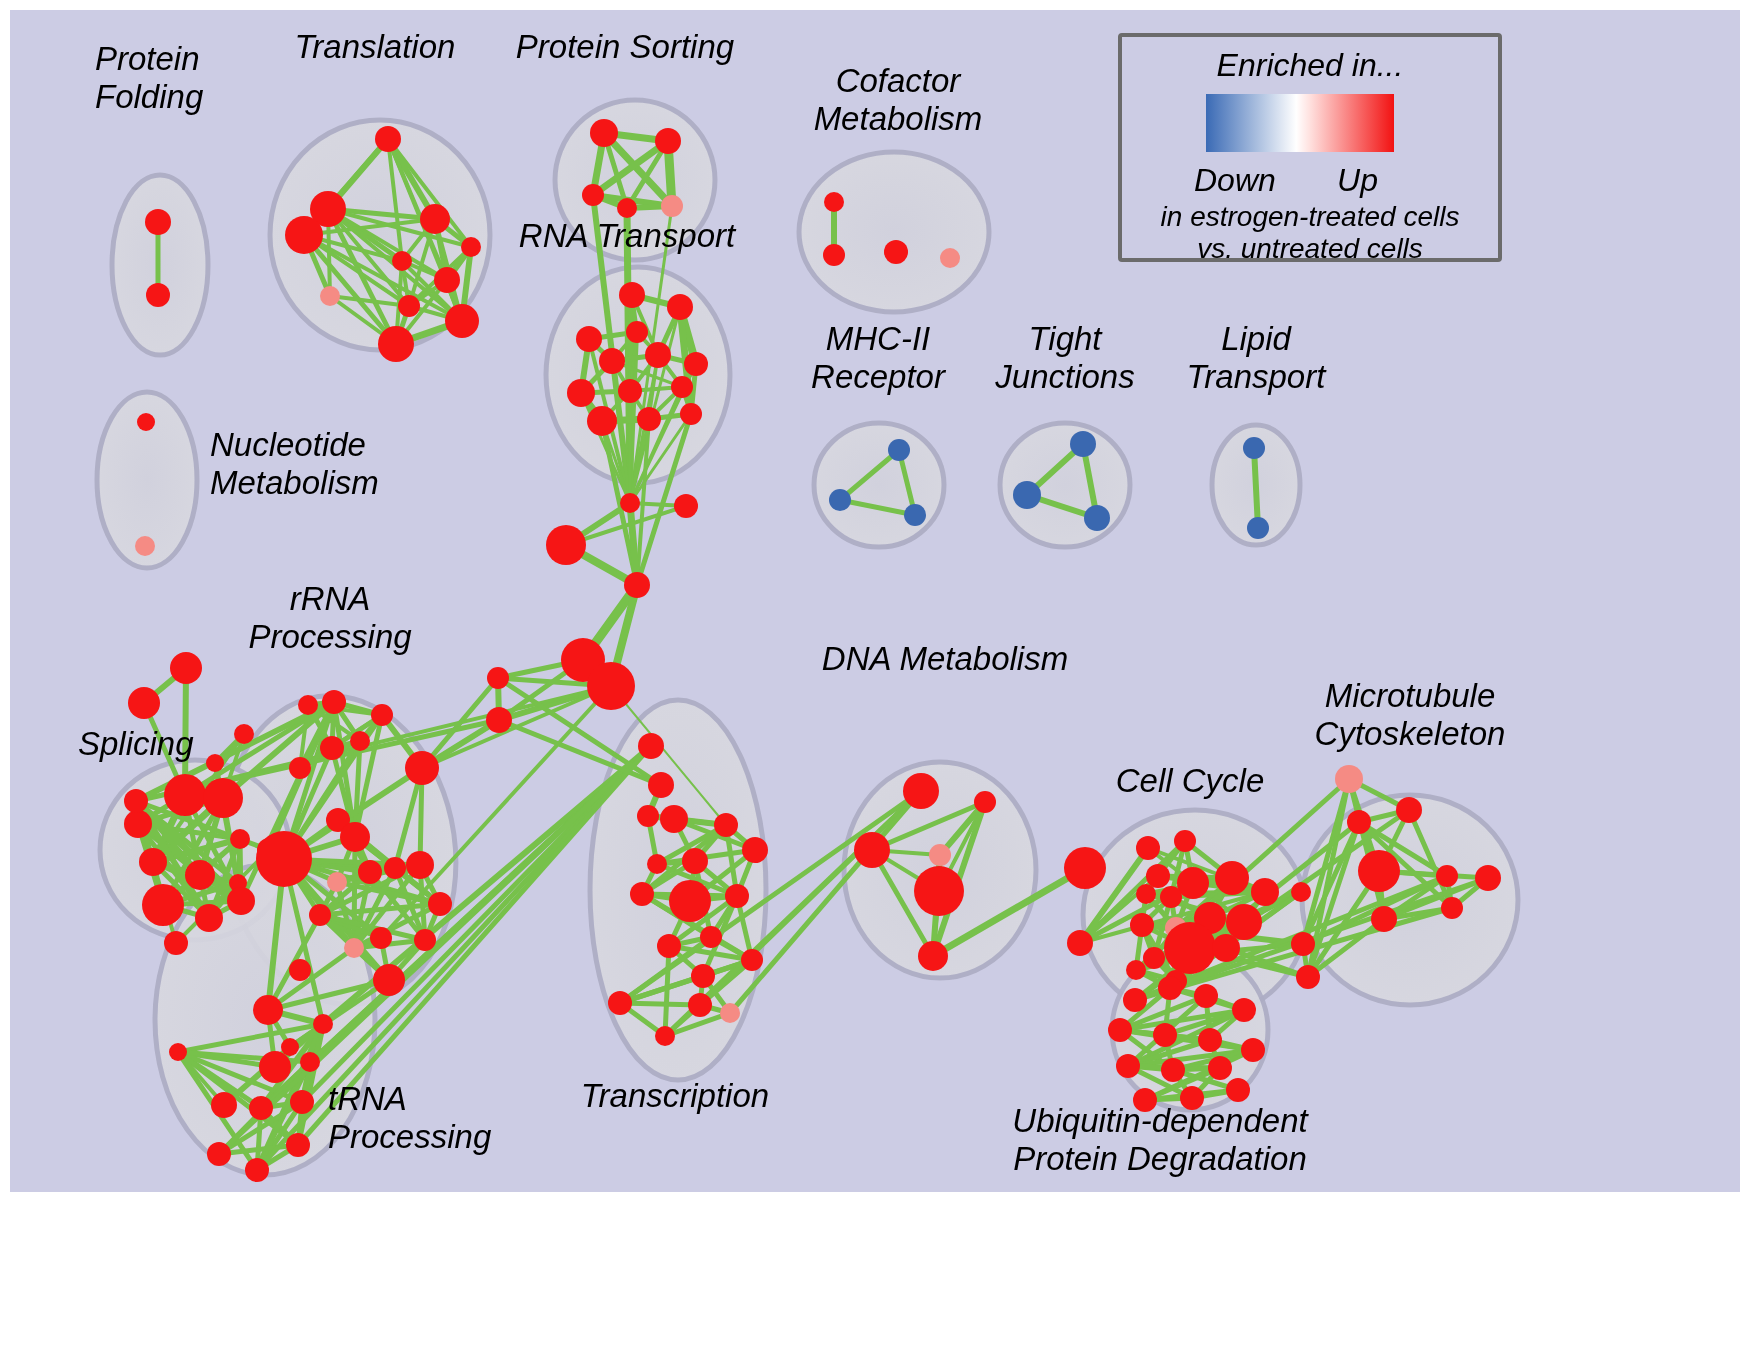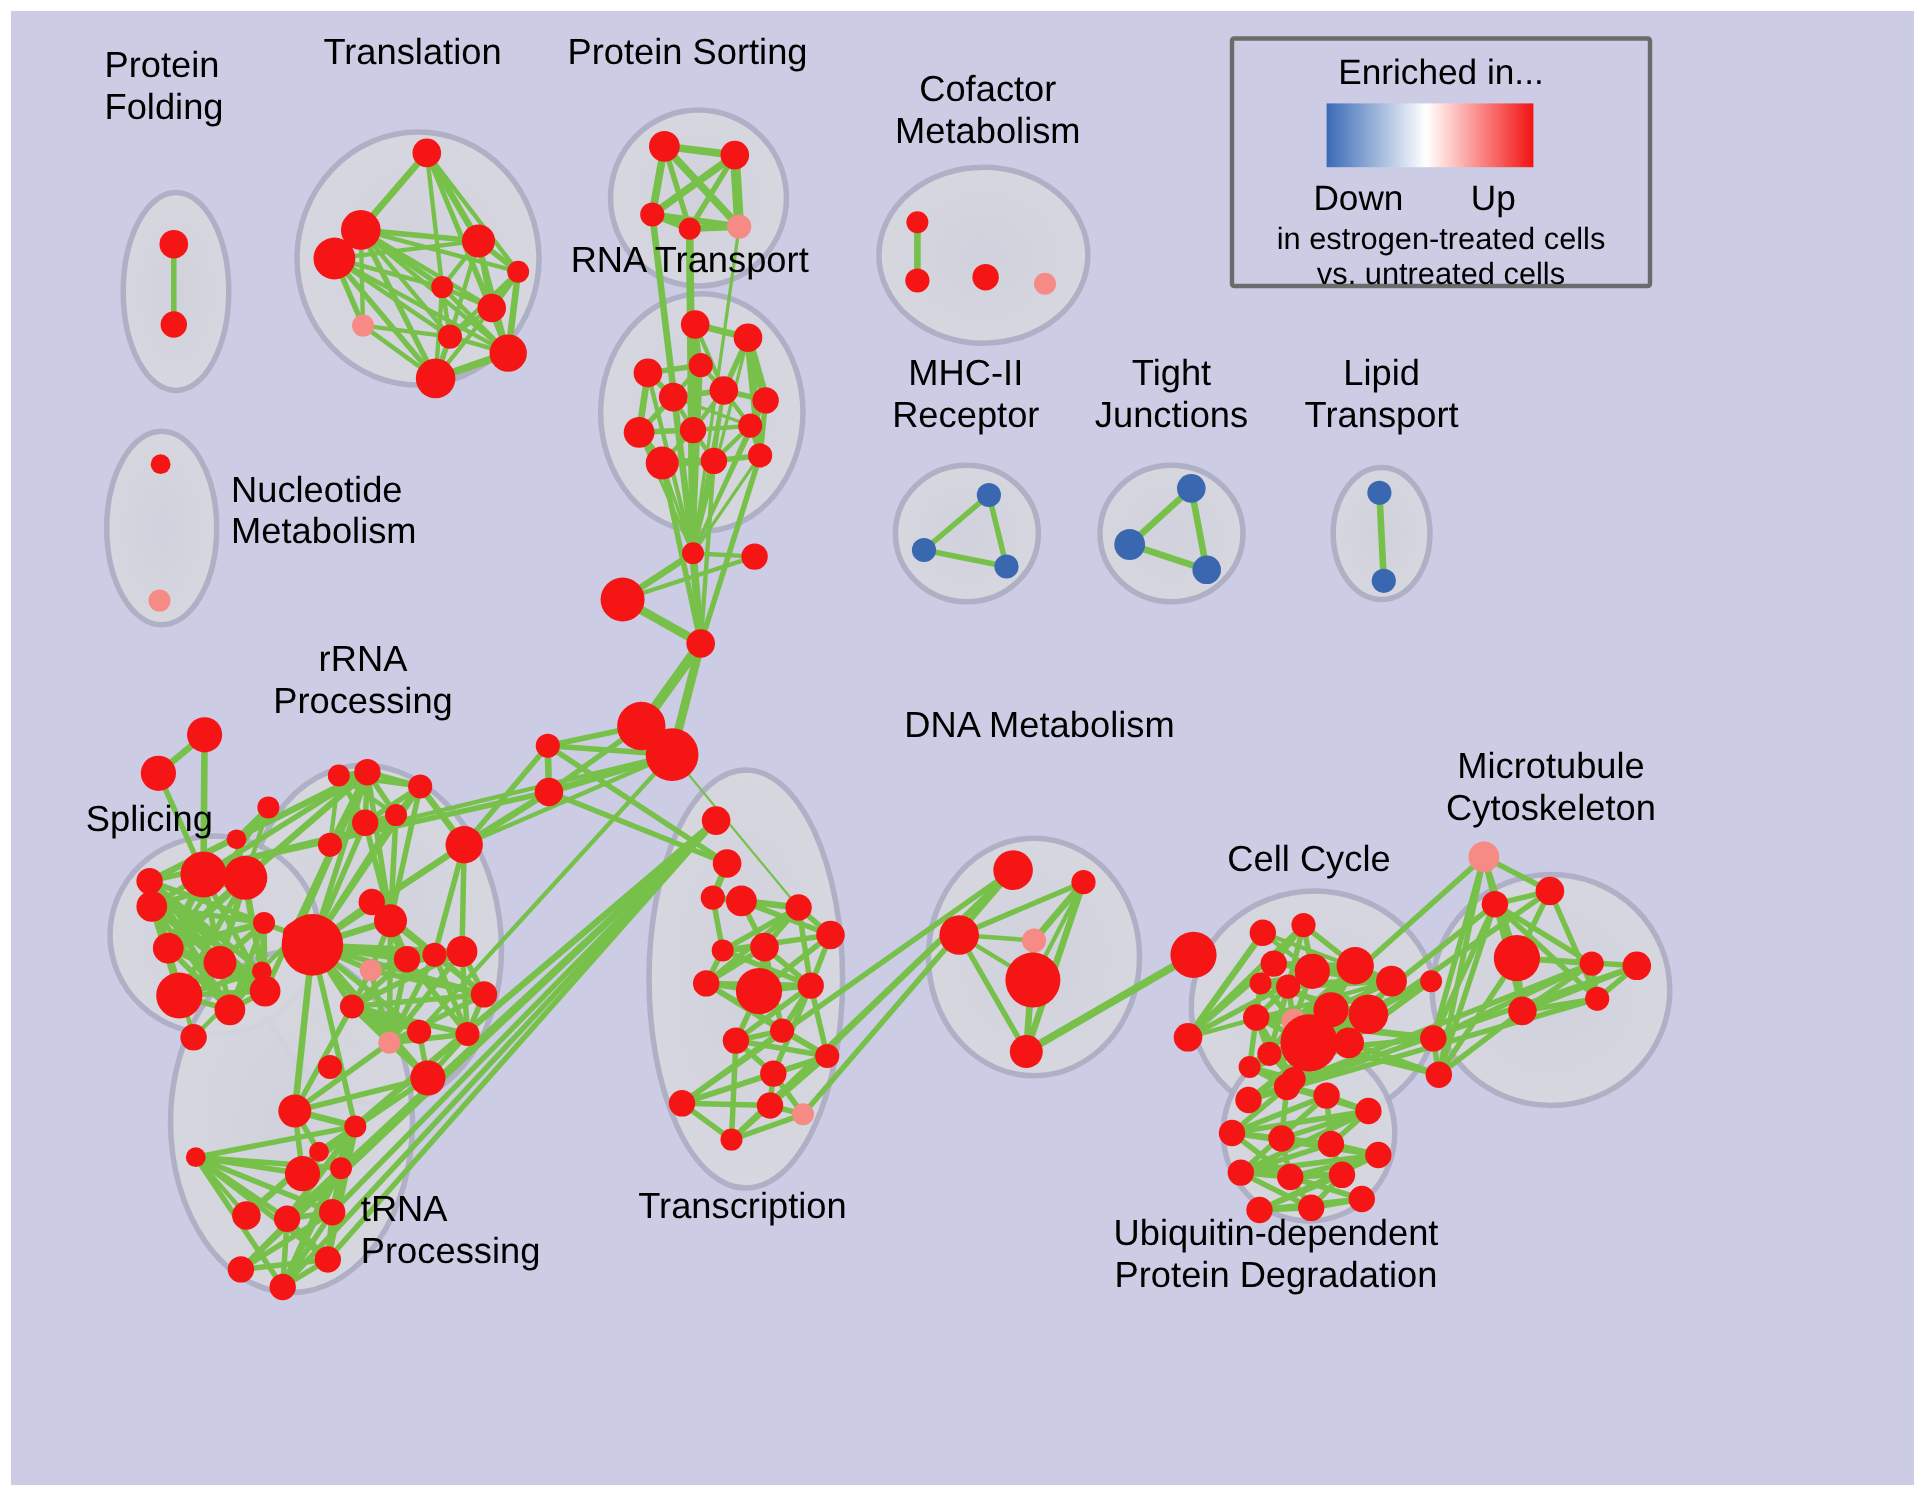--- a/index.html
+++ b/index.html
@@ -1,17 +1,17 @@
 <!DOCTYPE html>
 <html><head>
 <meta charset="utf-8">
 <style>
   html,body{margin:0;padding:0;background:#ffffff;}
-  #stage{position:relative;width:1750px;height:1360px;background:#ffffff;
-         font-family:"Liberation Sans", sans-serif;overflow:hidden;}
+  #stage{position:relative;width:1750px;height:1192px;background:#ffffff;
+         font-family:"Liberation Sans", sans-serif;overflow:hidden;font-style:italic;}
   #canvas{position:absolute;left:10px;top:10px;width:1730px;height:1340px;background:#ccccE4;}
   svg{display:block;width:1730px;height:1340px;}
   .lbl{font-family:"Liberation Sans", sans-serif;font-size:33px;fill:#000000;}
   .lbl-l{text-anchor:start;}
   .lbl-c{text-anchor:middle;}
   .legend-box{fill:#ccccE4;stroke:#6b6b6b;stroke-width:4;}
   .legend-title{font-size:32px;text-anchor:middle;fill:#000;}
   .legend-end{font-size:32px;fill:#000;}
   .legend-sub{font-size:28px;text-anchor:middle;fill:#000;}
 </style>

